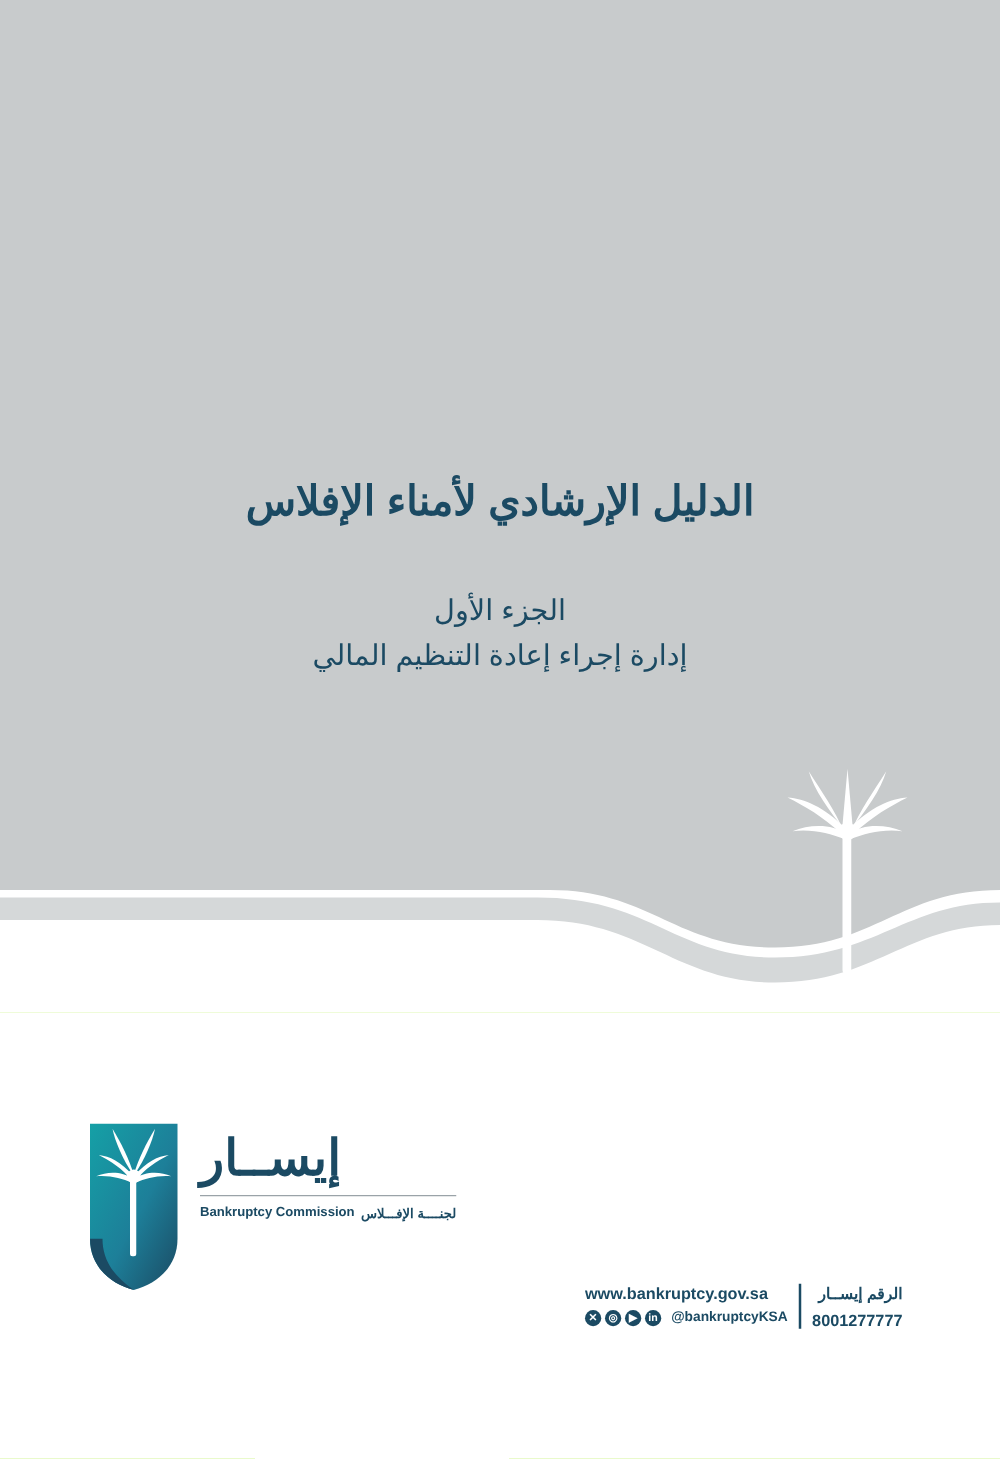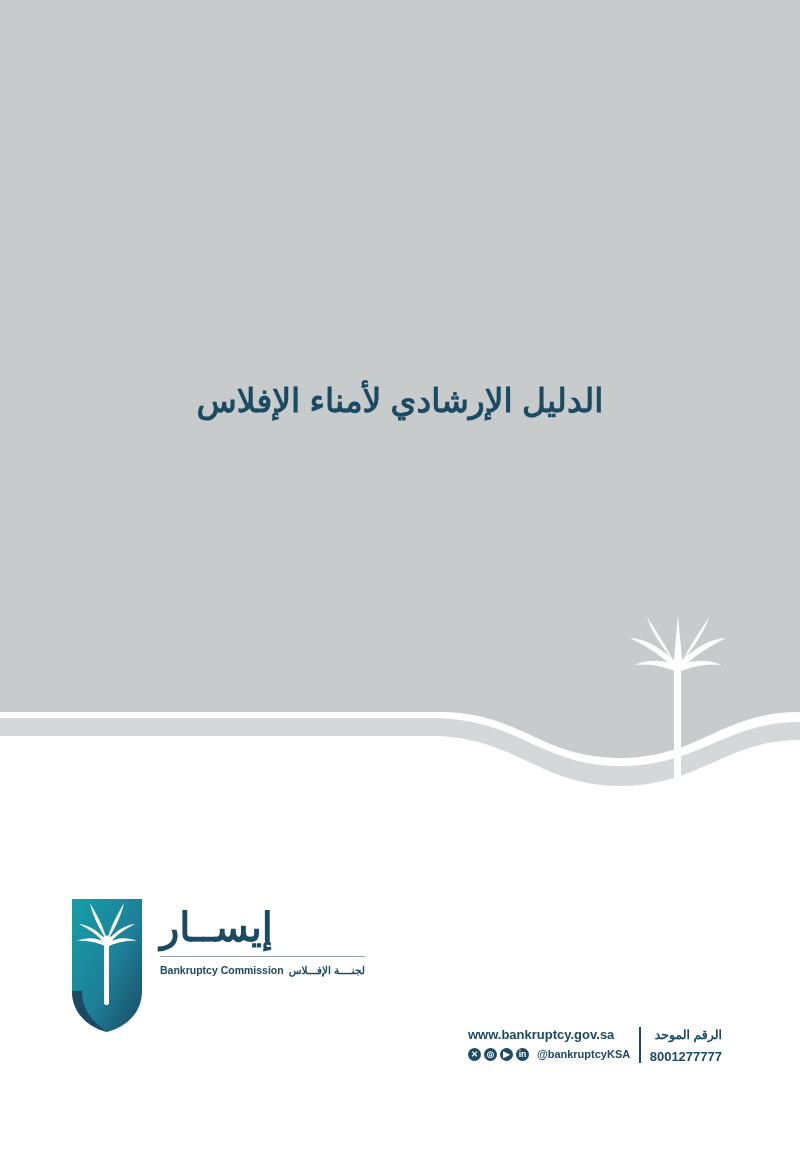--- a/index.html
+++ b/index.html
@@ -235,20 +235,22 @@
         <path d="M59 52 C48 44 30 44 16 50 C32 48 46 52 57 56 Z"></path>
         <path d="M61 52 C72 44 90 44 104 50 C88 48 74 52 63 56 Z"></path>
         <path d="M56 45 L60 0 L64 45 Z"></path>
         <circle cx="60" cy="50" r="7"></circle>
       </g>
     </svg>
 
     <div class="title-block">
       <h1 class="main-title">الدليل الإرشادي لأمناء الإفلاس</h1>
       <div class="sub-title">
+        <div>الجزء الأول</div>
+        <div>إدارة إجراء إعادة التنظيم المالي</div>
       </div>
     </div>
   </div>
 
   <div class="footer"></div>
 
   <div class="logo-block">
     <svg class="logo-mark" viewBox="0 0 78 140">
       <defs>
         <linearGradient id="lg" x1="0" y1="0" x2="1" y2="1">
@@ -275,21 +277,21 @@
       <div class="logo-rule"></div>
       <div class="logo-tagline">
         <span>Bankruptcy Commission</span>
         <span class="ar">لجنــــة الإفـــلاس</span>
       </div>
     </div>
   </div>
 
   <div class="contact">
     <div class="contact-left">
-      <div>الرقم الموحد</div>
+      <div>الرقم إيســار</div>
       <div class="num">8001277777</div>
     </div>
     <div class="contact-divider"></div>
     <div class="contact-right">
       <div>www.bankruptcy.gov.sa</div>
       <div class="social-row">
         <span class="social-dot">✕</span>
         <span class="social-dot">◎</span>
         <span class="social-dot">▶</span>
         <span class="social-dot">in</span>

